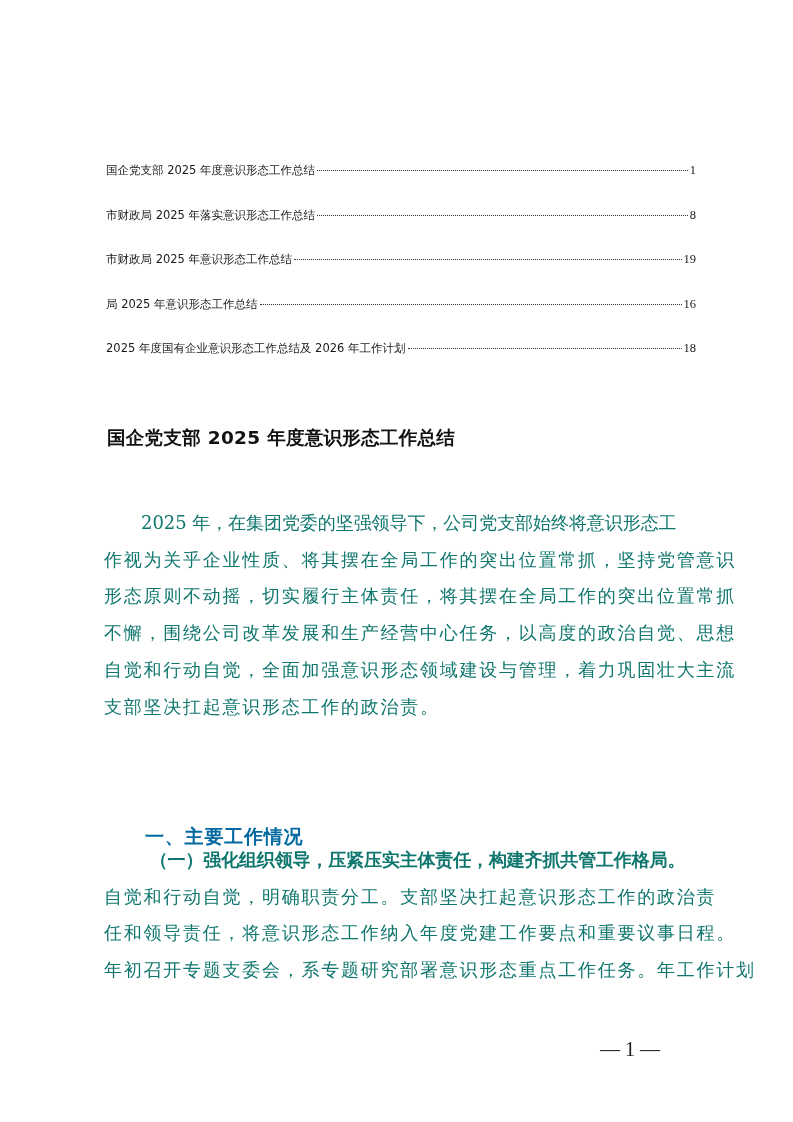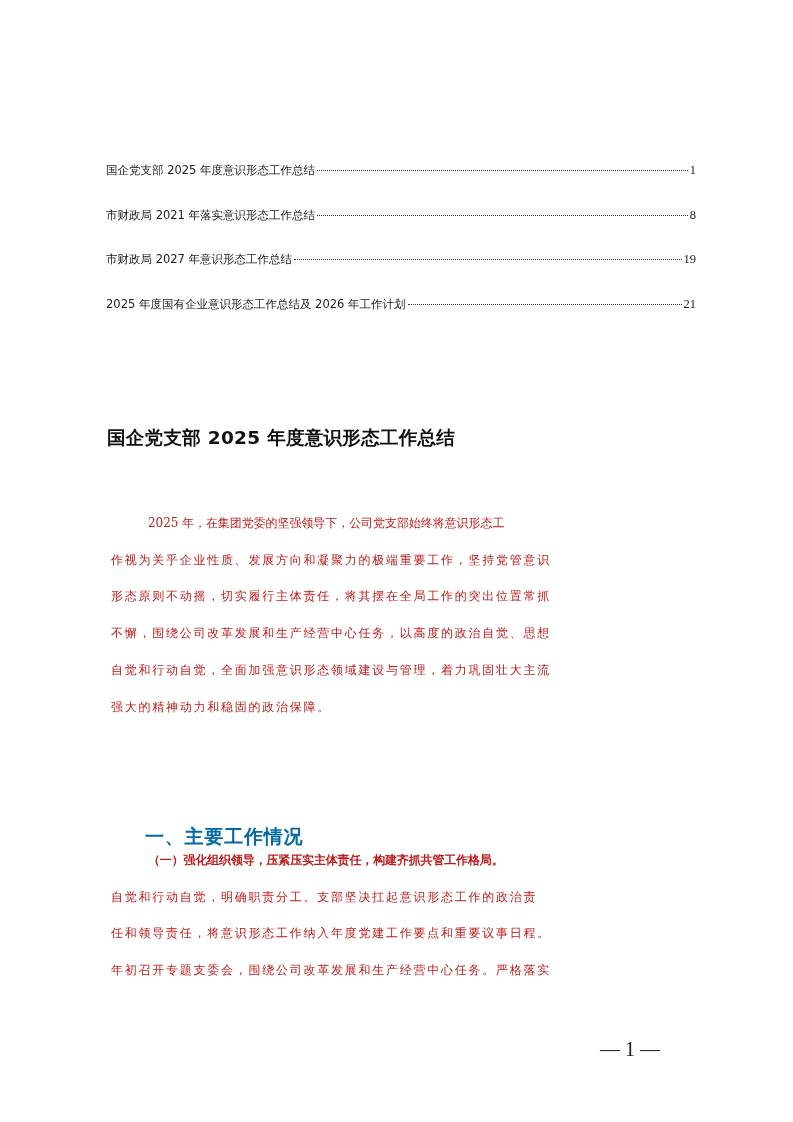--- a/index.html
+++ b/index.html
@@ -51,27 +51,27 @@
       top: 413px;
       font-family: "DejaVu Sans", "Liberation Sans", sans-serif;
       font-weight: bold;
       font-size: 18.5px;
       letter-spacing: 0.3px;
       white-space: nowrap;
       color: #111;
     }
     .body-text {
       position: absolute;
-      left: 111px;
+      left: 104px;
       width: 590px;
       font-family: "DejaVu Serif", "Liberation Serif", serif;
-      font-size: 12px;
+      font-size: 18px;
       line-height: 36.7px;
       letter-spacing: 1.75px;
-      color: #b91c1c;
+      color: #0f766e;
     }
     .line {
       display: block;
       white-space: nowrap;
       overflow: visible;
     }
     .intro {
       top: 505px;
     }
     .section-heading {
@@ -104,49 +104,54 @@
 </head>
 <body>
 
 <div class="toc">
   <div class="toc-row">
     <span class="toc-title">国企党支部 2025 年度意识形态工作总结</span>
     <span class="toc-leader"></span>
     <span class="toc-page">1</span>
   </div>
   <div class="toc-row">
-    <span class="toc-title">市财政局 2021 年落实意识形态工作总结</span>
+    <span class="toc-title">市财政局 2025 年落实意识形态工作总结</span>
     <span class="toc-leader"></span>
     <span class="toc-page">8</span>
   </div>
   <div class="toc-row">
-    <span class="toc-title">市财政局 2027 年意识形态工作总结</span>
+    <span class="toc-title">市财政局 2025 年意识形态工作总结</span>
     <span class="toc-leader"></span>
     <span class="toc-page">19</span>
   </div>
   <div class="toc-row">
+    <span class="toc-title">局 2025 年意识形态工作总结</span>
+    <span class="toc-leader"></span>
+    <span class="toc-page">16</span>
+  </div>
+  <div class="toc-row">
     <span class="toc-title">2025 年度国有企业意识形态工作总结及 2026 年工作计划</span>
     <span class="toc-leader"></span>
-    <span class="toc-page">21</span>
+    <span class="toc-page">18</span>
   </div>
 </div>
 
 <h1 class="doc-title">国企党支部 2025 年度意识形态工作总结</h1>
 
 <div class="body-text intro">
   <span class="line" style="padding-left: 37px; letter-spacing: -0.0625px;">2025 年，在集团党委的坚强领导下，公司党支部始终将意识形态工</span>
-  <span class="line">作视为关乎企业性质、发展方向和凝聚力的极端重要工作，坚持党管意识</span>
+  <span class="line">作视为关乎企业性质、将其摆在全局工作的突出位置常抓，坚持党管意识</span>
   <span class="line">形态原则不动摇，切实履行主体责任，将其摆在全局工作的突出位置常抓</span>
   <span class="line">不懈，围绕公司改革发展和生产经营中心任务，以高度的政治自觉、思想</span>
   <span class="line">自觉和行动自觉，全面加强意识形态领域建设与管理，着力巩固壮大主流</span>
-  <span class="line">强大的精神动力和稳固的政治保障。</span>
+  <span class="line">支部坚决扛起意识形态工作的政治责。</span>
 </div>
 
 <h2 class="section-heading">一、主要工作情况</h2>
 
 <div class="body-text sub-section">
-  <span class="line sub-heading" style="padding-left: 37px; letter-spacing: -0.15px;">（一）强化组织领导，压紧压实主体责任，构建齐抓共管工作格局。</span>
+  <span class="line sub-heading" style="padding-left: 37px; letter-spacing: -0.15px; text-align: center;">（一）强化组织领导，压紧压实主体责任，构建齐抓共管工作格局。</span>
   <span class="line">自觉和行动自觉，明确职责分工。支部坚决扛起意识形态工作的政治责</span>
   <span class="line">任和领导责任，将意识形态工作纳入年度党建工作要点和重要议事日程。</span>
-  <span class="line">年初召开专题支委会，围绕公司改革发展和生产经营中心任务。严格落实</span>
+  <span class="line">年初召开专题支委会，系专题研究部署意识形态重点工作任务。年工作计划</span>
 </div>
 
 <div class="page-number">— 1 —</div>
 
 </body></html>

